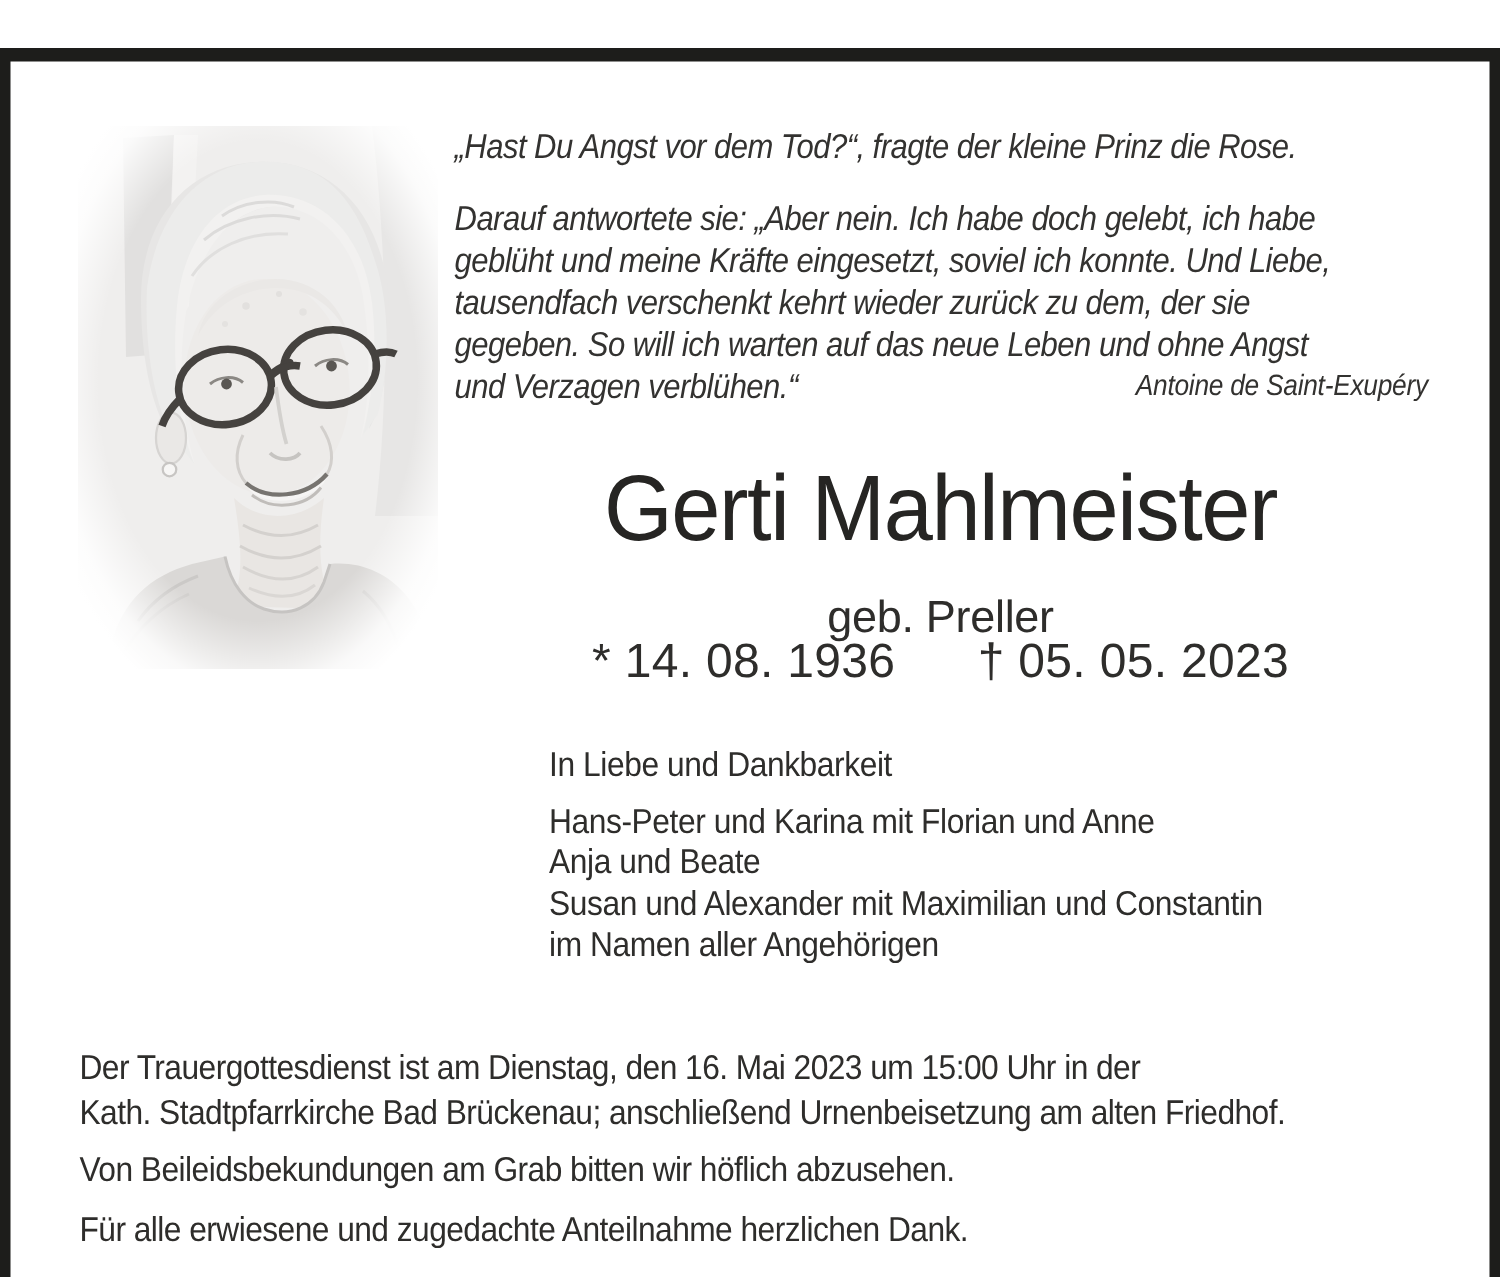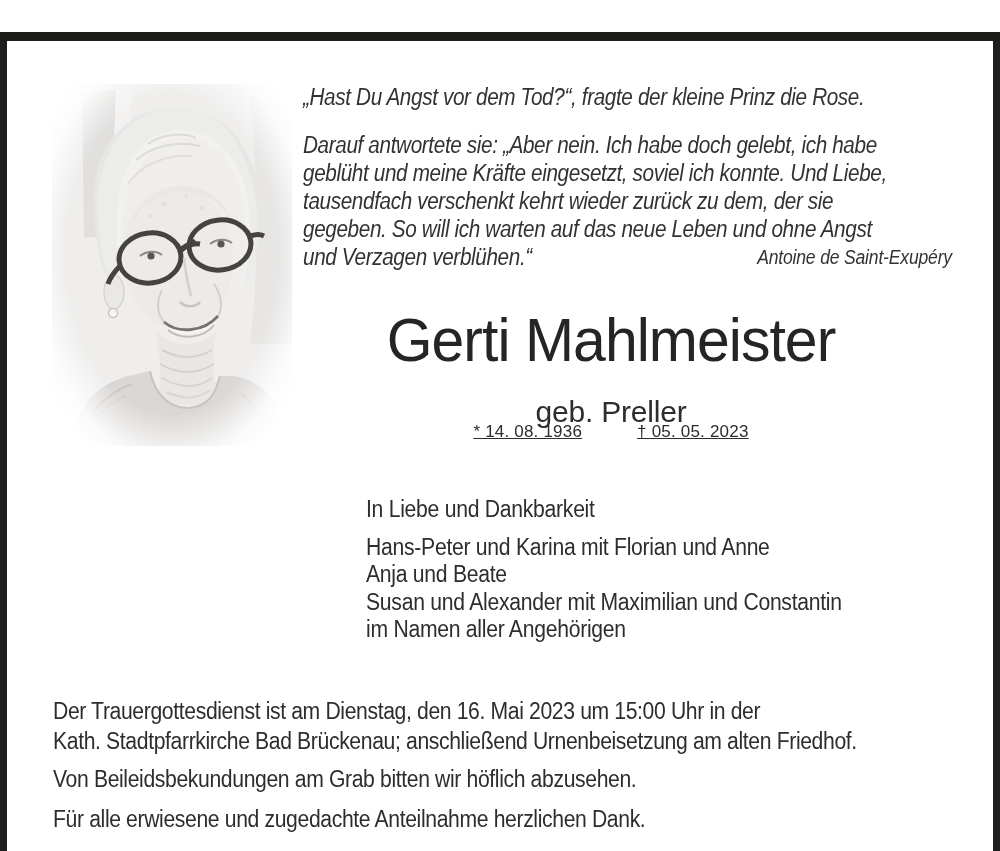--- a/index.html
+++ b/index.html
@@ -20,28 +20,28 @@
   .quote {
     position:absolute; left:303px; top:51px; width:721px;
     font-style:italic; font-size:23px; line-height:28px; letter-spacing:-0.4px;
     transform:scaleX(0.9); transform-origin:0 0; color:#333230;
   }
   .quote .p1 { margin:0 0 20px 0; white-space:nowrap; }
   .qline { white-space:nowrap; }
   .attribution { float:right; font-size:19.5px; letter-spacing:-0.2px; }
 
   
-  .center-block { position:absolute; left:286px; top:0; width:650px; height:430px; }
+  .center-block { position:absolute; left:302px; top:0; width:650px; height:430px; }
   .name {
     position:absolute; top:276px; left:0; width:100%; text-align:center;
     font-size:62px; line-height:64px; letter-spacing:-1px; color:#262523;
     transform:scaleX(0.95); transform-origin:center top; white-space:nowrap;
   }
   .birthname { position:absolute; top:363px; left:0; width:100%; text-align:center; font-size:30px; letter-spacing:-0.2px; }
-  .dates { position:absolute; top:390px; left:0; width:100%; display:flex; justify-content:center; gap:55px; font-size:17px; letter-spacing:0.2px;text-decoration:underline; }
+  .dates { position:absolute; top:390px; left:0; width:100%; display:flex; justify-content:center; gap:55px; font-size:32px; letter-spacing:0.2px; }
 
   
   .family {
     position:absolute; left:366px; top:464px;
     font-size:23px; line-height:27.5px; letter-spacing:-0.3px;
     transform:scaleX(0.92); transform-origin:0 0;
   }
   .family .intro { margin-bottom:10px; }
   .family div { white-space:nowrap; }
 

